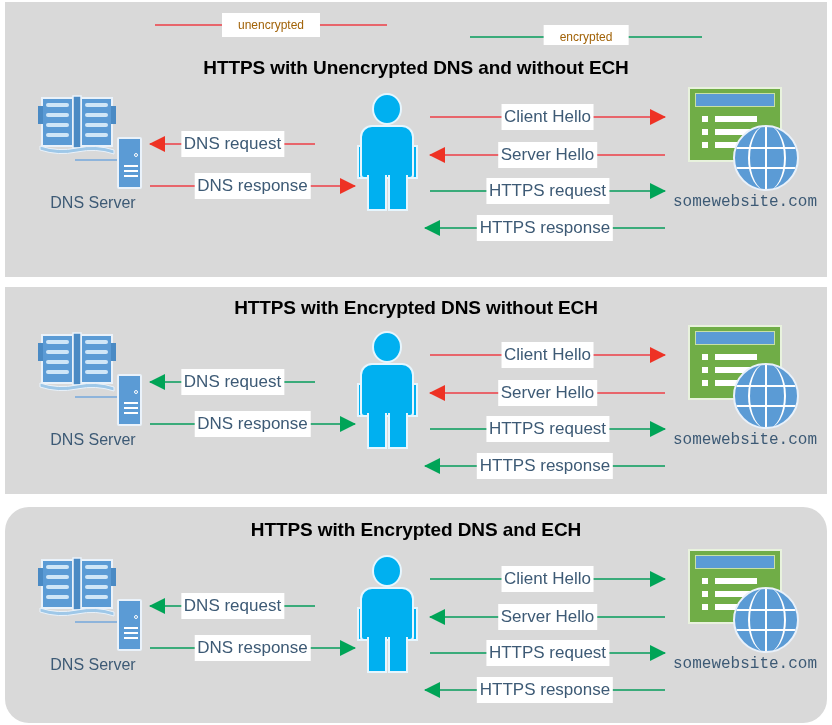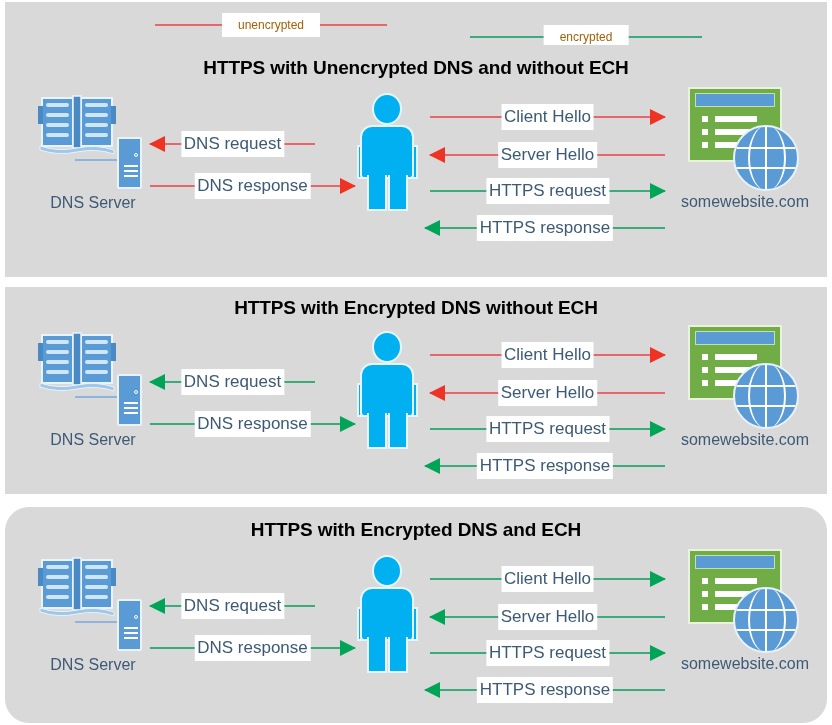--- a/index.html
+++ b/index.html
@@ -192,21 +192,21 @@
     width: 9px;
     height: 34px;
     background: #00b0f0;
     border: 2px solid #e6f6fe;
     box-sizing: border-box;
   }
   .person-arm.left  { left: 2px; }
   .person-arm.right { left: 54px; }
 
   
-  .website { position: absolute; width: 150px; height: 130px; }
+  .website { position: absolute; width: 150px; height: 130px; font-family: Liberation Mono, monospace; }
   #panel-0 .website { left: 665px; top: 42px; }
   #panel-1 .website { left: 665px; top: 38px; }
   #panel-2 .website { left: 665px; top: 42px; }
   .browser {
     position: absolute;
     left: 18px;
     top: 0;
     width: 94px;
     height: 75px;
     background: #70ad47;

